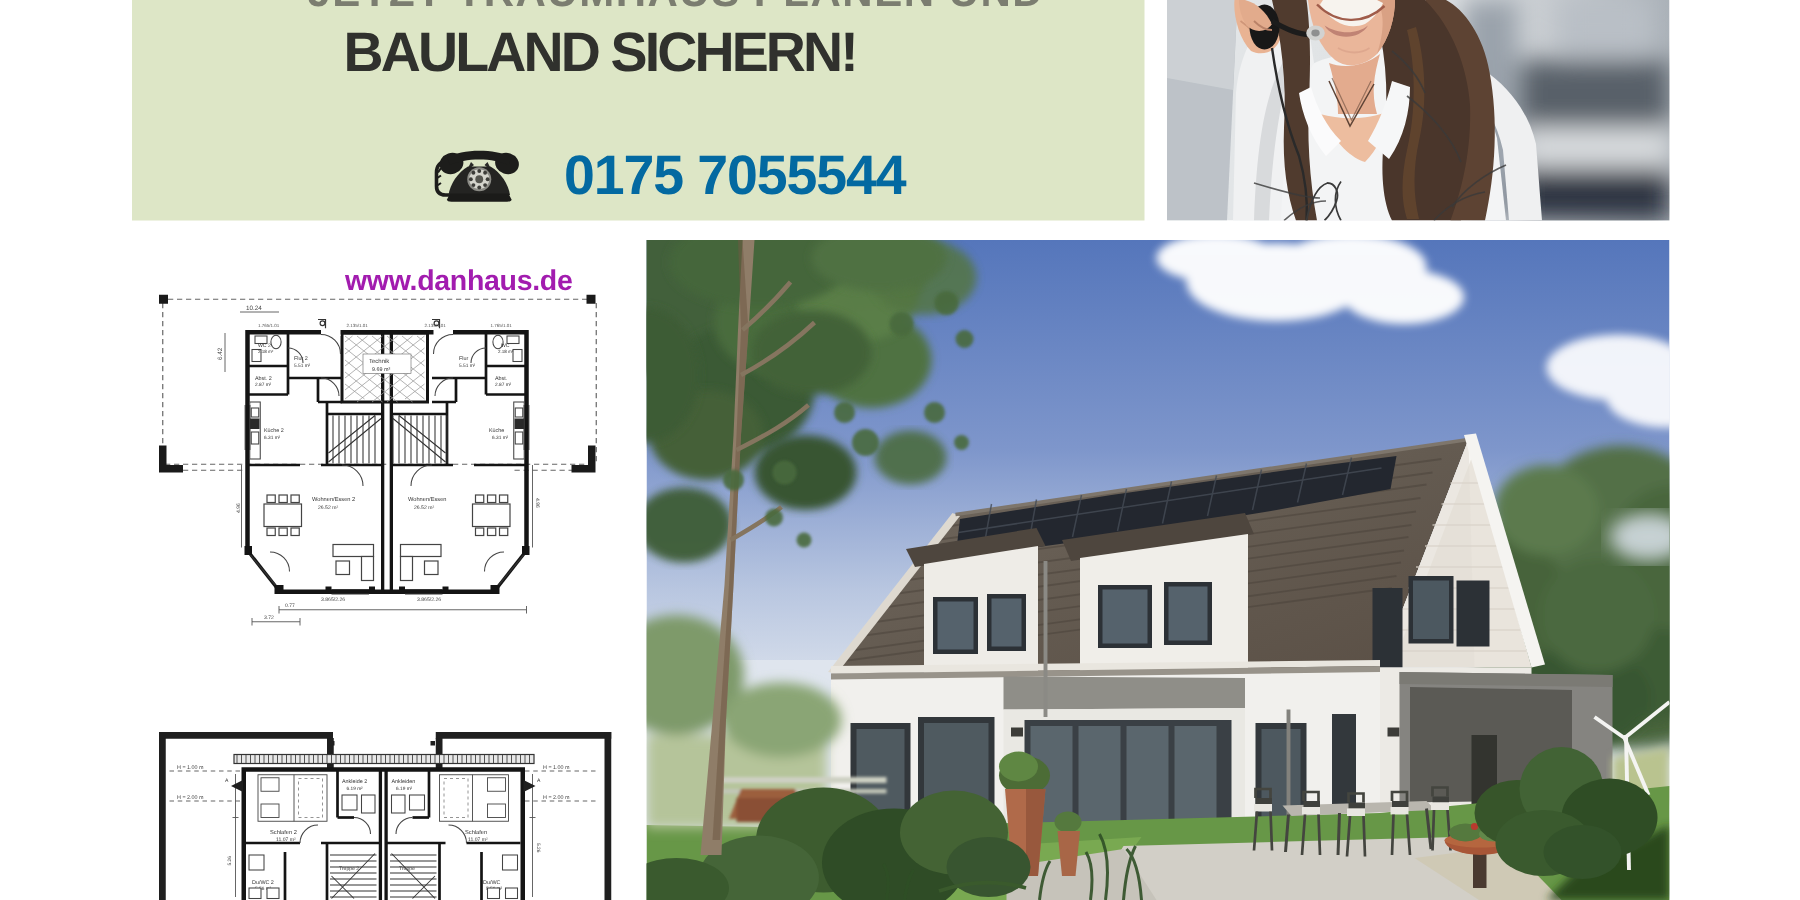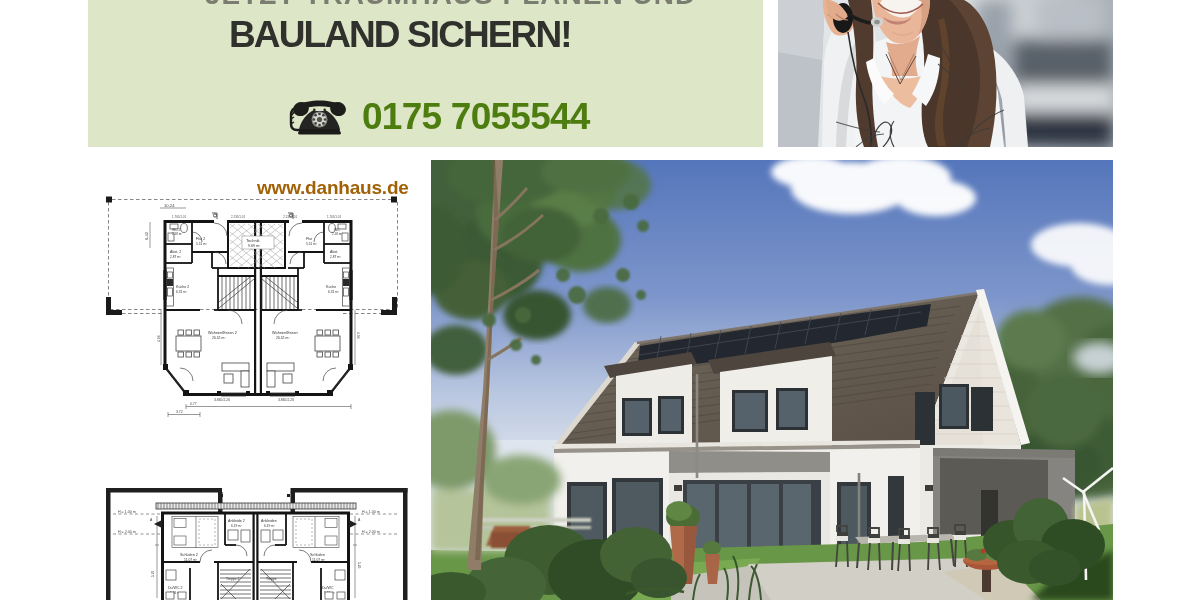--- a/index.html
+++ b/index.html
@@ -42,21 +42,21 @@
       <circle cx="35.4" cy="17.2" r="1.3"></circle>
       <circle cx="37.1" cy="21.5" r="1.3"></circle>
     <circle cx="35.4" cy="25.4" r="1.3"></circle>
       <circle cx="31.5" cy="27" r="1.3"></circle>
       <circle cx="27.6" cy="25.4" r="1.3"></circle>
     <circle cx="25.9" cy="21.5" r="1.3"></circle>
       <circle cx="27.6" cy="17.2" r="1.3"></circle>
   </g>
 </svg>
 
-<div class="abs" style="left:362px;top:96px;font-weight:bold;font-size:37px;letter-spacing:-0.75px;color:#4d7c0f;white-space:nowrap;">0175 7055544</div>
+<div class="abs" style="left:376px;top:96px;font-weight:bold;font-size:37px;letter-spacing:-0.75px;color:#0369a1;white-space:nowrap;">0175 7055544</div>
 
 <svg class="abs" style="left:778px;top:0;filter:blur(0.35px);" width="335" height="147" viewBox="0 0 335 147">
   <defs>
     <filter id="wblur8">
         <feGaussianBlur stdDeviation="8"></feGaussianBlur>
       </filter>
     <filter id="wblur4">
         <feGaussianBlur stdDeviation="4"></feGaussianBlur>
       </filter>
     <linearGradient id="wbg" x1="0" y1="0" x2="1" y2="0">
@@ -140,21 +140,21 @@
   <g stroke="#3a3a3a" stroke-width="1.1" fill="none" opacity="0.8">
     <path d="M160 64 C176 76 190 92 196 108"></path>
     <path d="M226 110 C212 116 198 126 190 138"></path>
     <path d="M58 122 C78 128 94 132 102 132"></path>
     <path d="M78 147 C88 138 98 134 106 134"></path>
     <path d="M178 147 C188 136 200 130 212 128"></path>
     <path d="M150 34 C160 42 168 52 172 62"></path>
   </g>
 </svg>
 
-<div class="abs" style="left:230px;top:177px;font-weight:bold;font-size:19px;letter-spacing:-0.2px;color:#a16207;white-space:nowrap;margin-left:27px;">www.danhaus.de</div>
+<div class="abs" style="left:230px;top:177px;font-weight:bold;font-size:19px;letter-spacing:-0.2px;color:#a21caf;white-space:nowrap;">www.danhaus.de</div>
 
 <svg class="abs" style="left:95px;top:196px;" width="315" height="232" viewBox="95 196 315 232" font-family="Liberation Sans, sans-serif">
   <rect x="95" y="196" width="315" height="232" fill="#ffffff"></rect>
 
   <g stroke="#666" stroke-width="0.8" fill="none" stroke-dasharray="3.5 2.5">
     <line x1="112" y1="199.5" x2="394" y2="199.5"></line>
     <line x1="108.5" y1="202" x2="108.5" y2="308"></line>
     <line x1="397.5" y1="202" x2="397.5" y2="308"></line>
     <line x1="110" y1="309.5" x2="395" y2="309.5"></line>
     <line x1="122" y1="313.5" x2="163" y2="313.5"></line>

